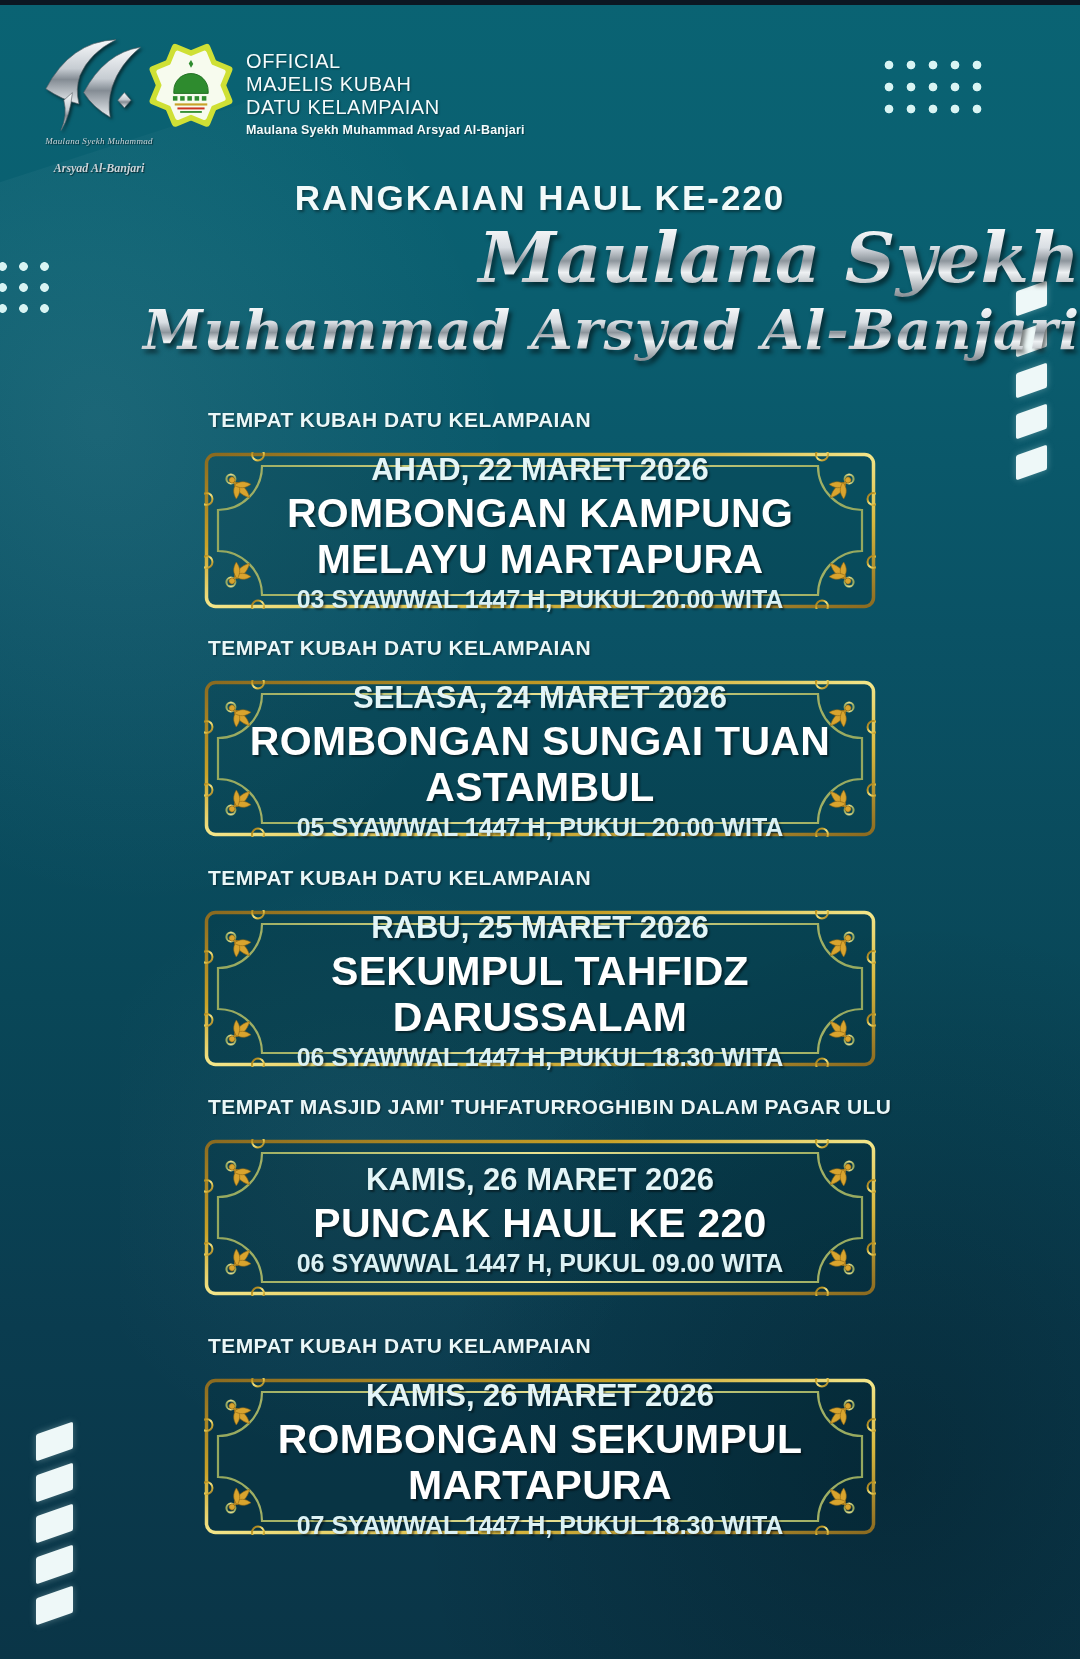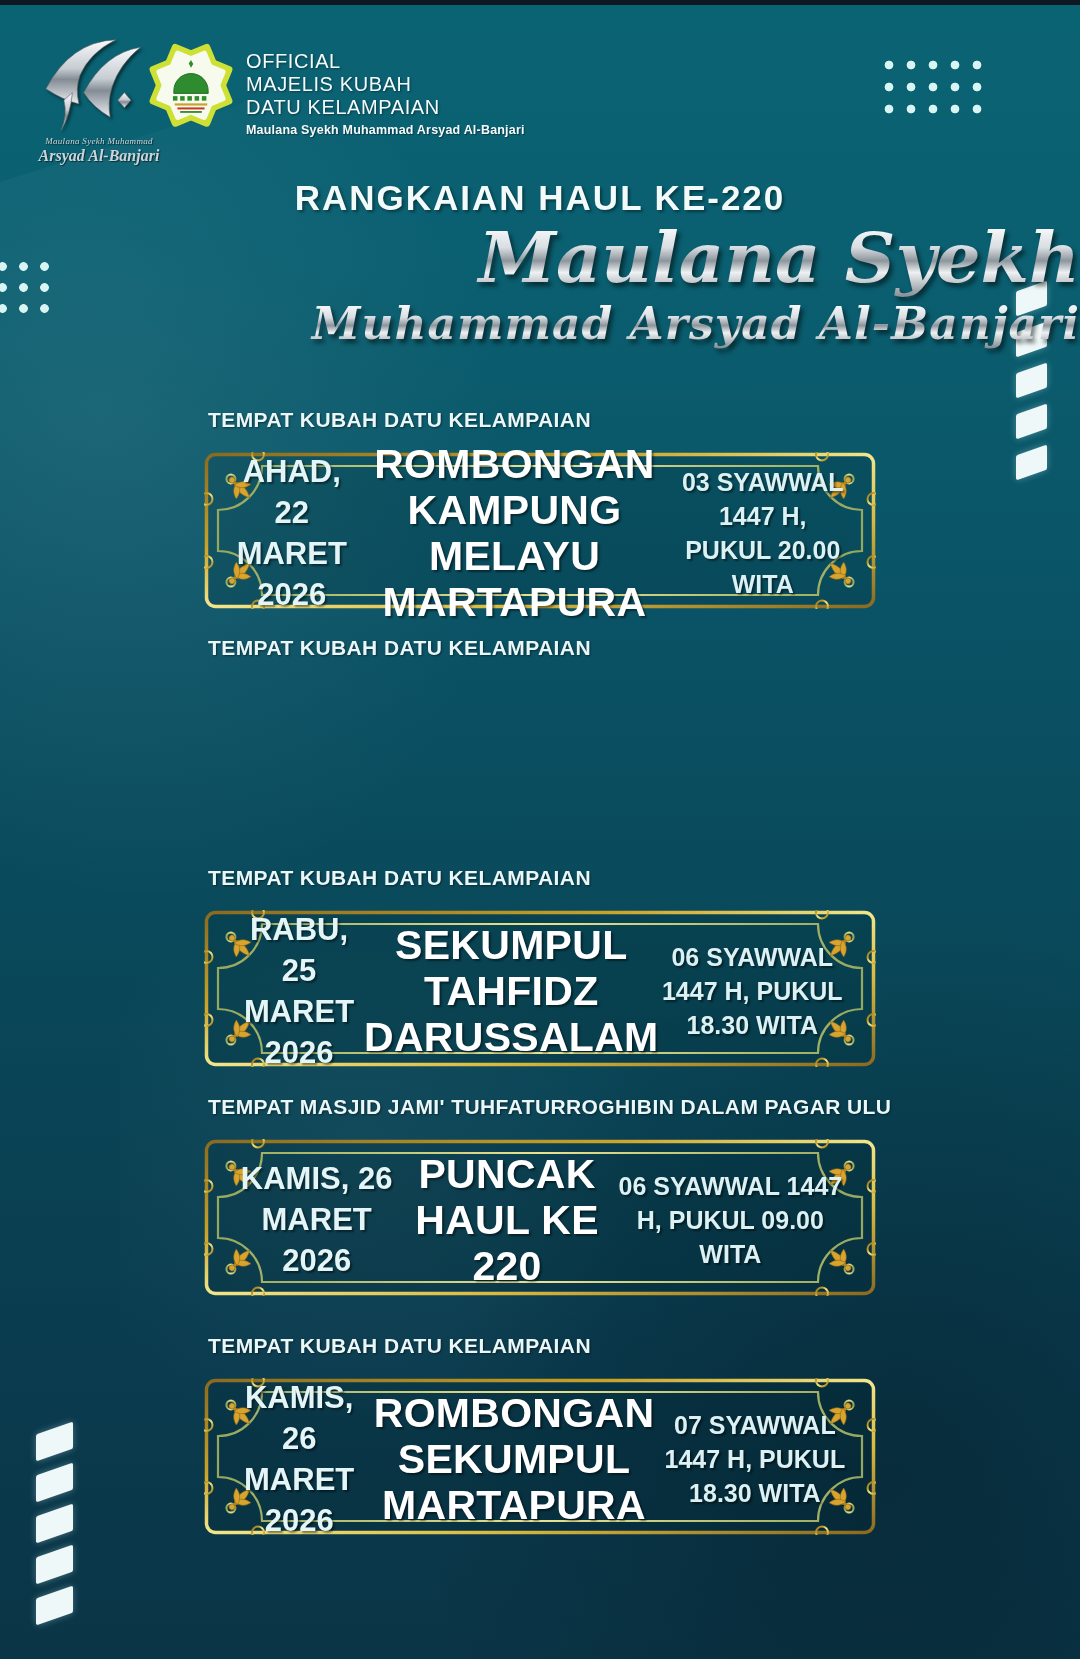--- a/index.html
+++ b/index.html
@@ -18,21 +18,21 @@
     transform:rotate(12deg);}
   .swirl-c{position:absolute;left:120px;top:820px;width:600px;height:700px;
     background:radial-gradient(ellipse at 40% 50%,rgba(190,220,228,.05),rgba(190,220,228,0) 60%);}
 
   
   .callig{position:absolute;left:28px;top:34px;width:136px;height:104px;}
   .callig-caption{position:absolute;left:14px;top:136px;width:170px;text-align:center;
     font-family:Liberation Serif, serif;font-style:italic;color:#ccd4d9;
     text-shadow:1px 1px 1px rgba(0,0,0,.55);}
   .callig-caption .l1{font-size:9px;letter-spacing:.3px;}
-  .callig-caption .l2{font-size:16px;font-weight:bold;margin-top:1px;}
+  .callig-caption .l2{font-size:12px;font-weight:bold;margin-top:15px;}
   .emblem{position:absolute;left:144px;top:36px;width:94px;height:104px;}
   .orgblock{position:absolute;left:246px;top:50px;color:#f4fbfc;}
   .orgblock .big{font-size:20px;font-weight:normal;line-height:23px;letter-spacing:.6px;
     text-shadow:1px 1px 2px rgba(0,0,0,.4);}
   .orgblock .sub{font-size:12.5px;font-weight:bold;margin-top:4px;letter-spacing:.2px;
     text-shadow:1px 1px 1px rgba(0,0,0,.4);}
 
   
   .dots{position:absolute;background-image:radial-gradient(circle,#d8f4f3 4px,rgba(0,0,0,0) 4.7px);}
   .dots-tr{left:878px;top:54px;width:110px;height:66px;background-size:22px 22px;}
@@ -48,29 +48,29 @@
   
   .kicker{position:absolute;left:0;top:178px;width:100%;text-align:center;
     color:#f2fafa;font-size:35px;font-weight:bold;letter-spacing:2px;
     text-shadow:2px 2px 3px rgba(0,0,0,.4);}
   .script{position:absolute;left:0;width:100%;text-align:right;
     font-family:"DejaVu Serif",serif;font-style:italic;font-weight:bold;
     background:linear-gradient(180deg,#ffffff 8%,#d9dee3 38%,#8d959c 54%,#eef1f3 68%,#7c848b 100%);
     -webkit-background-clip:text;background-clip:text;color:transparent;
     filter:drop-shadow(3px 4px 2px rgba(0,0,0,.5));}
   .script1{top:216px;font-size:70px;}
-  .script2{top:298px;font-size:44px;letter-spacing:1px;}
+  .script2{top:298px;font-size:54px;letter-spacing:1px;}
 
   
   .label{position:absolute;left:208px;color:#eaf7f8;font-size:21px;font-weight:bold;
     letter-spacing:.4px;text-shadow:1px 1px 2px rgba(0,0,0,.45);}
   .card{position:absolute;left:204px;width:672px;height:157px;}
   .card svg.frame{position:absolute;left:0;top:0;width:672px;height:157px;}
   .card-text{position:absolute;left:30px;right:30px;top:0;height:157px;
-    display:flex;flex-direction:row;justify-content:flex-end;align-items:center;
+    display:flex;flex-direction:column;justify-content:center;align-items:center;
     text-align:center;padding-top:2px;}
   .line{font-weight:bold;text-shadow:2px 2px 2px rgba(0,0,0,.45);}
   .line.date{font-size:31px;color:#e3f5f7;line-height:41px;}
   .line.group{font-size:41px;color:#ffffff;line-height:46px;letter-spacing:.3px;}
   .line.time{font-size:25px;color:#dbf1f4;line-height:34px;}
   .hidden-defs{position:absolute;width:0;height:0;overflow:hidden;}
 </style>
 </head>
 <body>
 
@@ -205,20 +205,30 @@
         <use href="#ornate-frame"></use>
       </svg>
     <div class="card-text">
       <div class="line date">AHAD, 22 MARET 2026</div>
       <div class="line group">ROMBONGAN KAMPUNG MELAYU MARTAPURA</div>
       <div class="line time">03 SYAWWAL 1447 H, PUKUL 20.00 WITA</div>
     </div>
   </div>
 
   <div class="label" style="top:636px">TEMPAT KUBAH DATU KELAMPAIAN</div>
+  <div class="card" style="top:680px">
+    <svg class="frame" viewBox="0 0 672 157">
+        <use href="#ornate-frame"></use>
+      </svg>
+    <div class="card-text">
+      <div class="line date">SELASA, 24 MARET 2026</div>
+      <div class="line group">ROMBONGAN SUNGAI TUAN ASTAMBUL</div>
+      <div class="line time">05 SYAWWAL 1447 H, PUKUL 20.00 WITA</div>
+    </div>
+  </div>
 
   <div class="label" style="top:866px">TEMPAT KUBAH DATU KELAMPAIAN</div>
   <div class="card" style="top:910px">
     <svg class="frame" viewBox="0 0 672 157">
         <use href="#ornate-frame"></use>
       </svg>
     <div class="card-text">
       <div class="line date">RABU, 25 MARET 2026</div>
       <div class="line group">SEKUMPUL TAHFIDZ DARUSSALAM</div>
       <div class="line time">06 SYAWWAL 1447 H, PUKUL 18.30 WITA</div>

